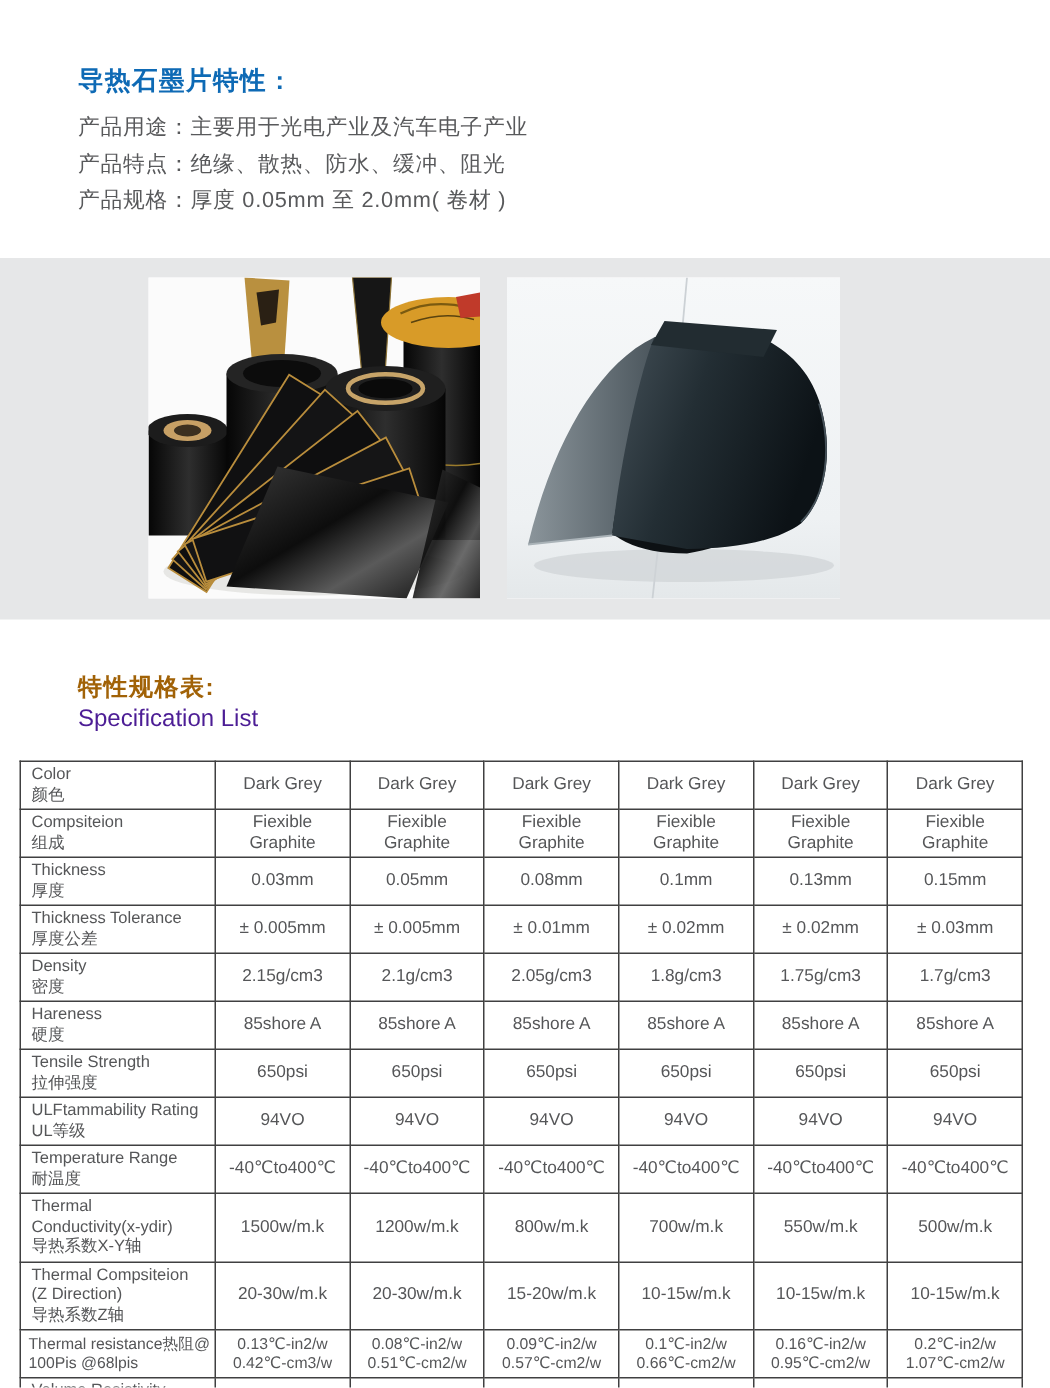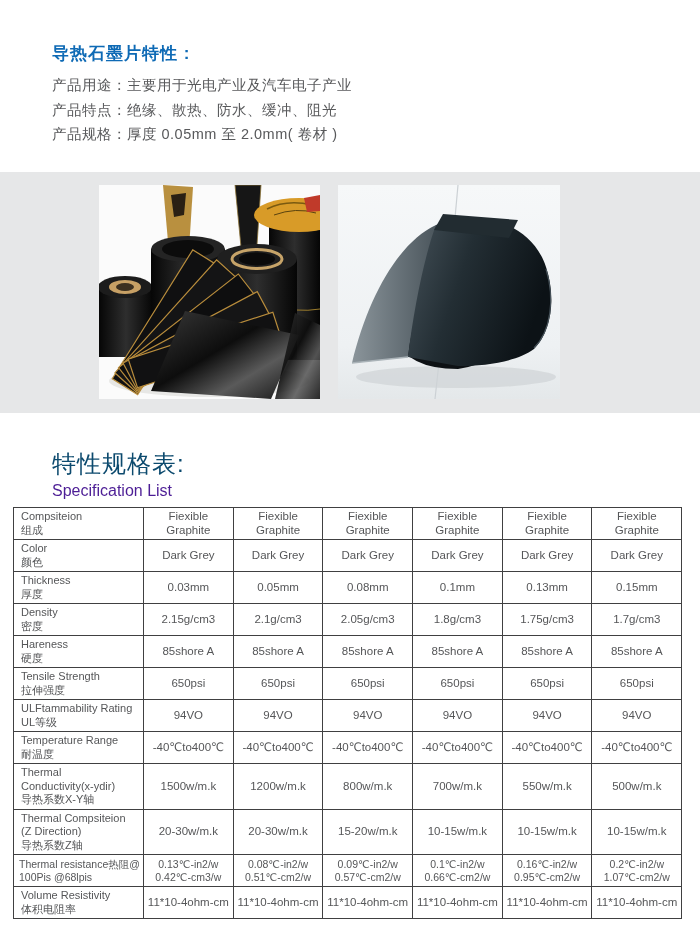--- a/index.html
+++ b/index.html
@@ -22,21 +22,21 @@
   .photo-band {
     position:absolute; left:0; top:172px; width:700px; height:241px;
     background:#e6e7e8;
   }
   .photo { position:absolute; top:13px; display:block; background:#fff; }
   .photo-left  { left:99px;  }
   .photo-right { left:338px; }
 
   
   .spec-head { position:absolute; left:52px; top:448px; }
-  .spec-title-zh { color:#0c4a6e; font-size:24px; font-weight:normal; letter-spacing:1px; }
+  .spec-title-zh { color:#a16207; font-size:16px; font-weight:bold; letter-spacing:1px; }
   .spec-title-en { color:#4c1d95; font-size:16px; margin-top:2px; }
 
   
   table.spec-table {
     position:absolute; left:13px; top:507px; width:668px;
     border-collapse:collapse; table-layout:fixed;
   }
   .spec-table td {
     border:1px solid #404041;
     color:#555658;
@@ -179,48 +179,58 @@
     <col style="width:130px">
     <col style="width:89.7px">
       <col style="width:89.7px">
       <col style="width:89.7px">
     <col style="width:89.7px">
       <col style="width:89.7px">
       <col style="width:89.7px">
   </colgroup>
   <tbody>
       <tr>
+        <td class="label-cell">Color
+颜色</td>
+        <td class="value-cell">Dark Grey</td>
+        <td class="value-cell">Dark Grey</td>
+        <td class="value-cell">Dark Grey</td>
+        <td class="value-cell">Dark Grey</td>
+        <td class="value-cell">Dark Grey</td>
+        <td class="value-cell">Dark Grey</td>
+      </tr>
+      <tr>
         <td class="label-cell">Compsiteion
 组成</td>
         <td class="value-cell">Fiexible Graphite</td>
         <td class="value-cell">Fiexible Graphite</td>
         <td class="value-cell">Fiexible Graphite</td>
         <td class="value-cell">Fiexible Graphite</td>
         <td class="value-cell">Fiexible Graphite</td>
         <td class="value-cell">Fiexible Graphite</td>
-      </tr>
-      <tr>
-        <td class="label-cell">Color
-颜色</td>
-        <td class="value-cell">Dark Grey</td>
-        <td class="value-cell">Dark Grey</td>
-        <td class="value-cell">Dark Grey</td>
-        <td class="value-cell">Dark Grey</td>
-        <td class="value-cell">Dark Grey</td>
-        <td class="value-cell">Dark Grey</td>
       </tr>
       <tr>
         <td class="label-cell">Thickness
 厚度</td>
         <td class="value-cell">0.03mm</td>
         <td class="value-cell">0.05mm</td>
         <td class="value-cell">0.08mm</td>
         <td class="value-cell">0.1mm</td>
         <td class="value-cell">0.13mm</td>
         <td class="value-cell">0.15mm</td>
+      </tr>
+      <tr>
+        <td class="label-cell">Thickness Tolerance
+厚度公差</td>
+        <td class="value-cell">± 0.005mm</td>
+        <td class="value-cell">± 0.005mm</td>
+        <td class="value-cell">± 0.01mm</td>
+        <td class="value-cell">± 0.02mm</td>
+        <td class="value-cell">± 0.02mm</td>
+        <td class="value-cell">± 0.03mm</td>
       </tr>
       <tr>
         <td class="label-cell">Density
 密度</td>
         <td class="value-cell">2.15g/cm3</td>
         <td class="value-cell">2.1g/cm3</td>
         <td class="value-cell">2.05g/cm3</td>
         <td class="value-cell">1.8g/cm3</td>
         <td class="value-cell">1.75g/cm3</td>
         <td class="value-cell">1.7g/cm3</td>

